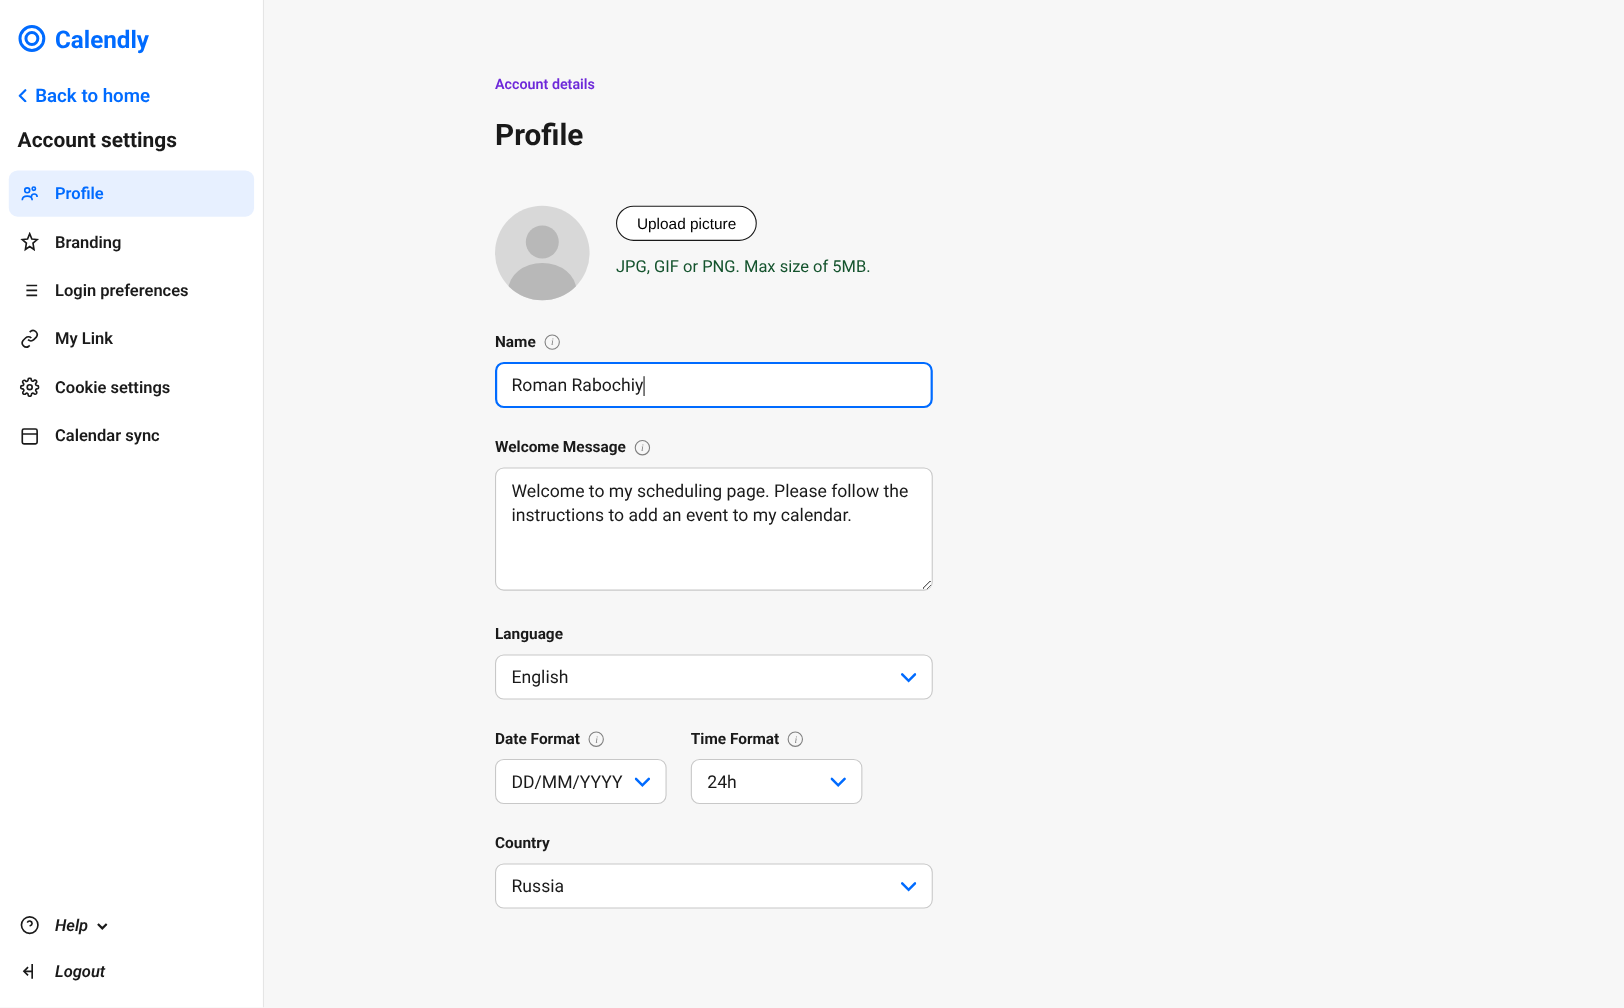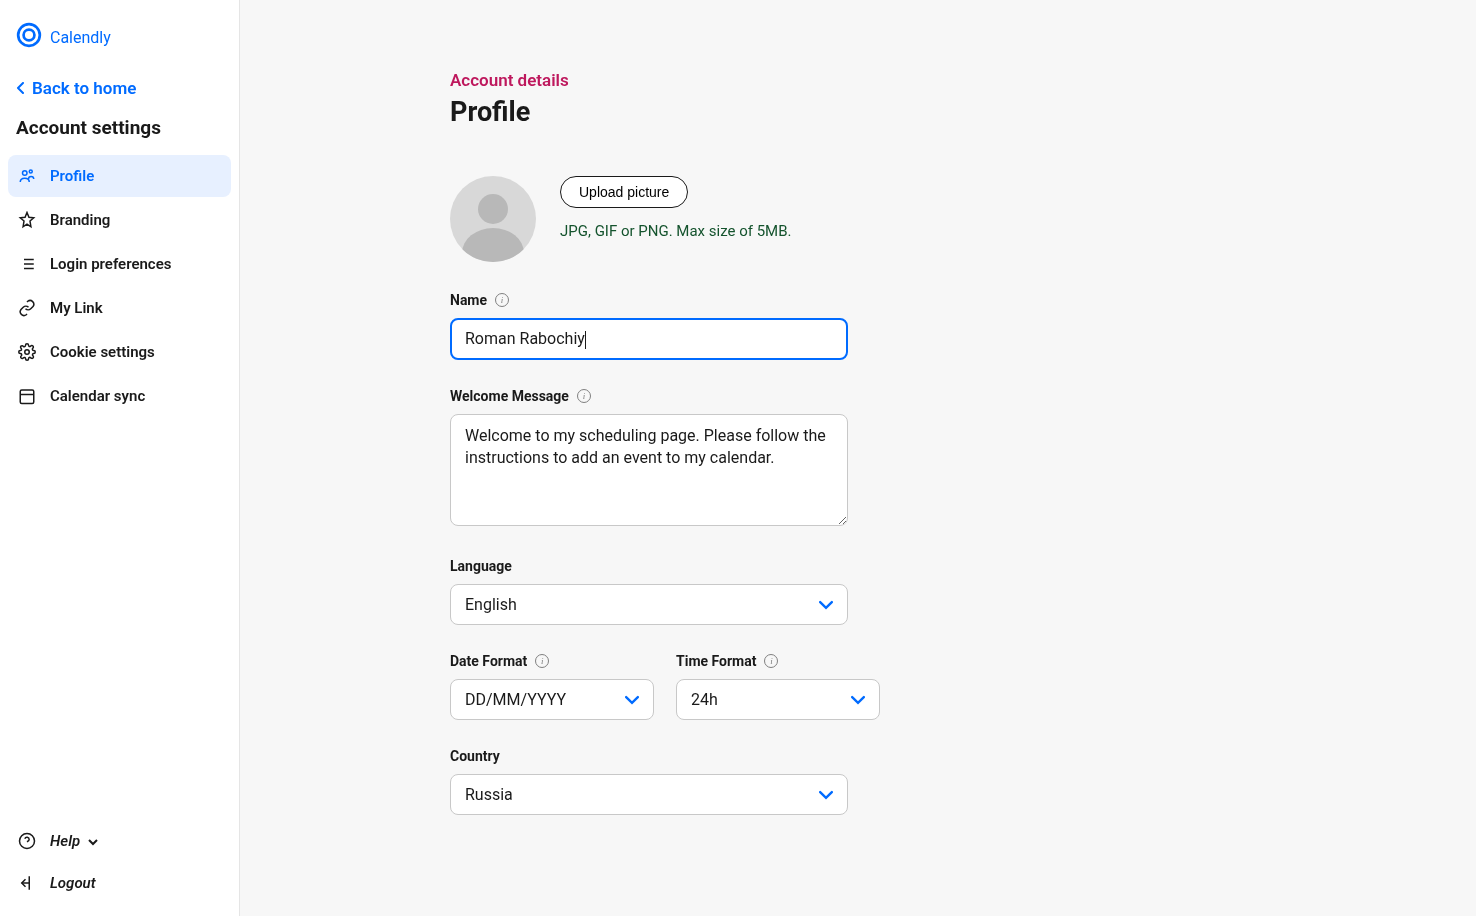--- a/index.html
+++ b/index.html
@@ -21,22 +21,22 @@
     padding: 14px 0 0 0;
   }
   .logo {
     display: flex;
     align-items: center;
     gap: 8px;
     padding: 8px 16px 18px 16px;
   }
   .logo-text {
     color: #006bff;
-    font-size: 16px;
-    font-weight: 400;
+    font-size: 22px;
+    font-weight: 700;
   }
   .back-link {
     display: flex;
     align-items: flex-start;
     gap: 6px;
     color: #006bff;
     font-size: 17px;
     font-weight: 600;
     padding: 8px 16px 12px 16px;
     cursor: pointer;
@@ -93,24 +93,24 @@
     flex: 1;
     background: #f7f7f7;
     padding: 70px 0 0 0;
     overflow-y: auto;
   }
   .content {
     max-width: 850px;
     padding: 0 40px 40px 210px;
   }
   .crumb {
-    font-size: 17px;
-    color: #be185d;
+    font-size: 13px;
+    color: #6d28d9;
     font-weight: 600;
-    margin-bottom: 6px;
+    margin-bottom: 22px;
   }
   .page-title {
     font-size: 27px;
     font-weight: 700;
     color: #1a1a1a;
     margin-bottom: 48px;
   }
   .avatar-row {
     display: flex;
     align-items: flex-start;
@@ -204,21 +204,21 @@
     height: 112px;
     resize: both;
     line-height: 1.4;
   }
   .select-box {
     display: flex;
     align-items: center;
     justify-content: space-between;
     cursor: pointer;
   }
-  .select-half { width: 204px; }
+  .select-half { width: 156px; }
   .row-2 { display: flex; gap: 22px; }
   .chevron {
     color: #006bff;
   }
   .cursor-bar {
     display: inline-block;
     width: 1px;
     height: 18px;
     background: #1a1a1a;
     vertical-align: middle;

